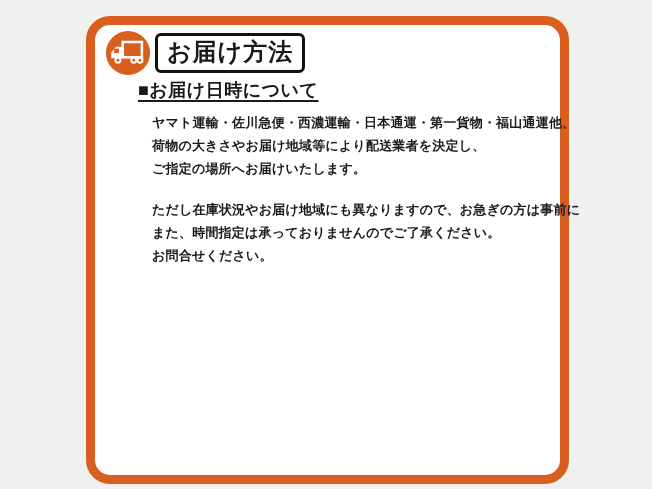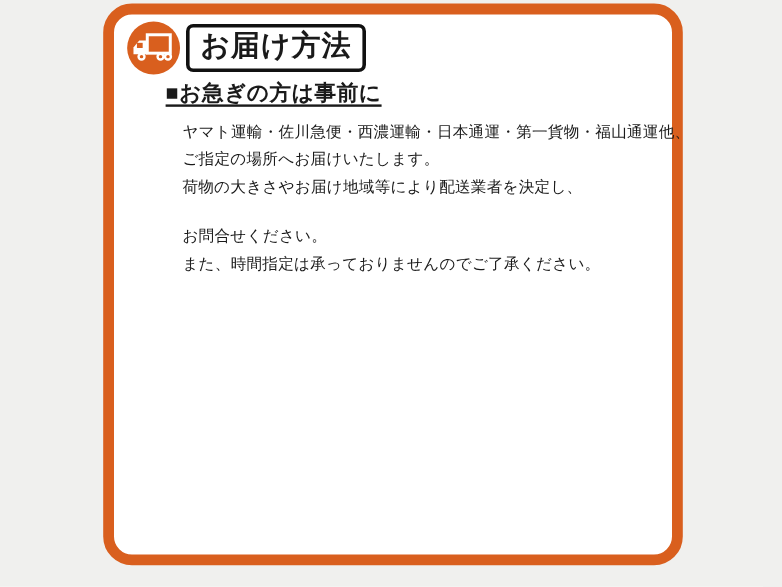--- a/index.html
+++ b/index.html
@@ -10,21 +10,21 @@
   *{margin:0;padding:0;box-sizing:border-box;}
   html,body{width:652px;height:489px;overflow:hidden;}
   body{
     background:var(--page-bg);
     font-family:"Liberation Sans","DejaVu Sans",sans-serif;
     color:var(--ink);
     position:relative;
   }
   .panel{
     position:absolute;
-    left:86px; top:3px;
+    left:86px; top:16px;
     width:483px; height:468px;
     background:#ffffff;
     border:9px solid var(--orange);
     border-radius:24px;
   }
   .panel-header{
     display:flex;
     align-items:center;
     padding:5px 0 0 10px;
   }
@@ -56,20 +56,21 @@
     font-weight:bold;
     letter-spacing:0.5px;
     text-decoration:underline;
     text-decoration-thickness:2px;
     text-underline-offset:4px;
     margin-bottom:9px;
     color:var(--ink);
   }
   .section-body{
     margin-left:14px;
+    font-weight:bold;
   }
   .text-line{
     font-size:13px;
     line-height:23px;
     letter-spacing:0.2px;
     color:var(--ink);
     white-space:nowrap;
   }
 </style>
 </head>
@@ -89,30 +90,31 @@
       <circle cx="30" cy="31.5" r="1.5" fill="#d95f1e"></circle>
       <circle cx="36.5" cy="31.5" r="3.6" fill="#ffffff"></circle>
       <circle cx="36.5" cy="31.5" r="1.5" fill="#d95f1e"></circle>
     </svg>
     <div class="title-box">お届け方法</div>
   </div>
 
   <div class="sections">
 
     <div class="section">
-      <div class="section-heading">■お急ぎの方は事前に</div>
+      <div class="section-heading">■お届け日時について</div>
       <div class="section-body">
         <div class="text-line">ヤマト運輸・佐川急便・西濃運輸・日本通運・第一貨物・福山通運他、</div>
+        <div class="text-line">荷物の大きさやお届け地域等により配送業者を決定し、</div>
         <div class="text-line">ご指定の場所へお届けいたします。</div>
-        <div class="text-line">荷物の大きさやお届け地域等により配送業者を決定し、</div>
       </div>
     </div>
 
 
     <div class="section">
       <div class="section-body">
+        <div class="text-line">ただし在庫状況やお届け地域にも異なりますので、お急ぎの方は事前に</div>
+        <div class="text-line">また、時間指定は承っておりませんのでご了承ください。</div>
         <div class="text-line">お問合せください。</div>
-        <div class="text-line">また、時間指定は承っておりませんのでご了承ください。</div>
       </div>
     </div>
 
   </div>
 </div>
 
 </body></html>

